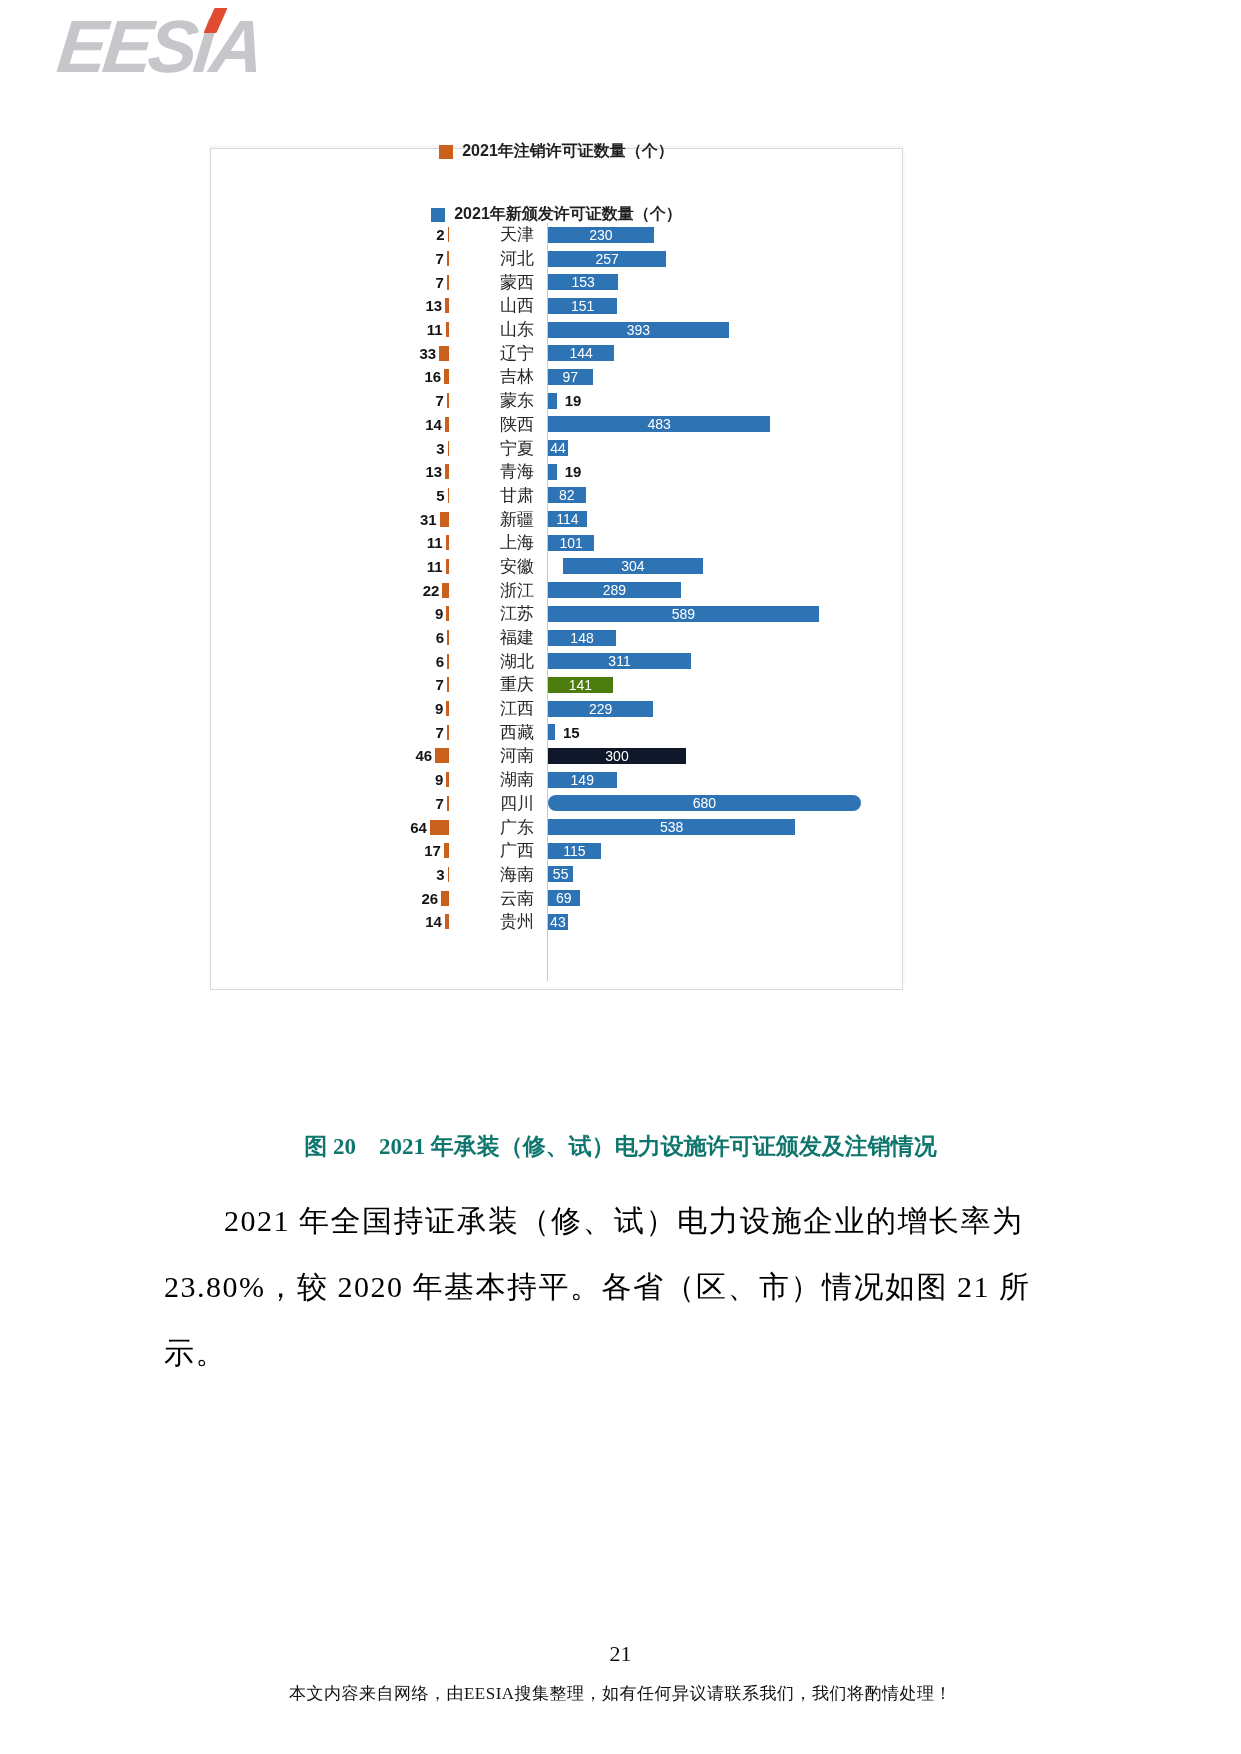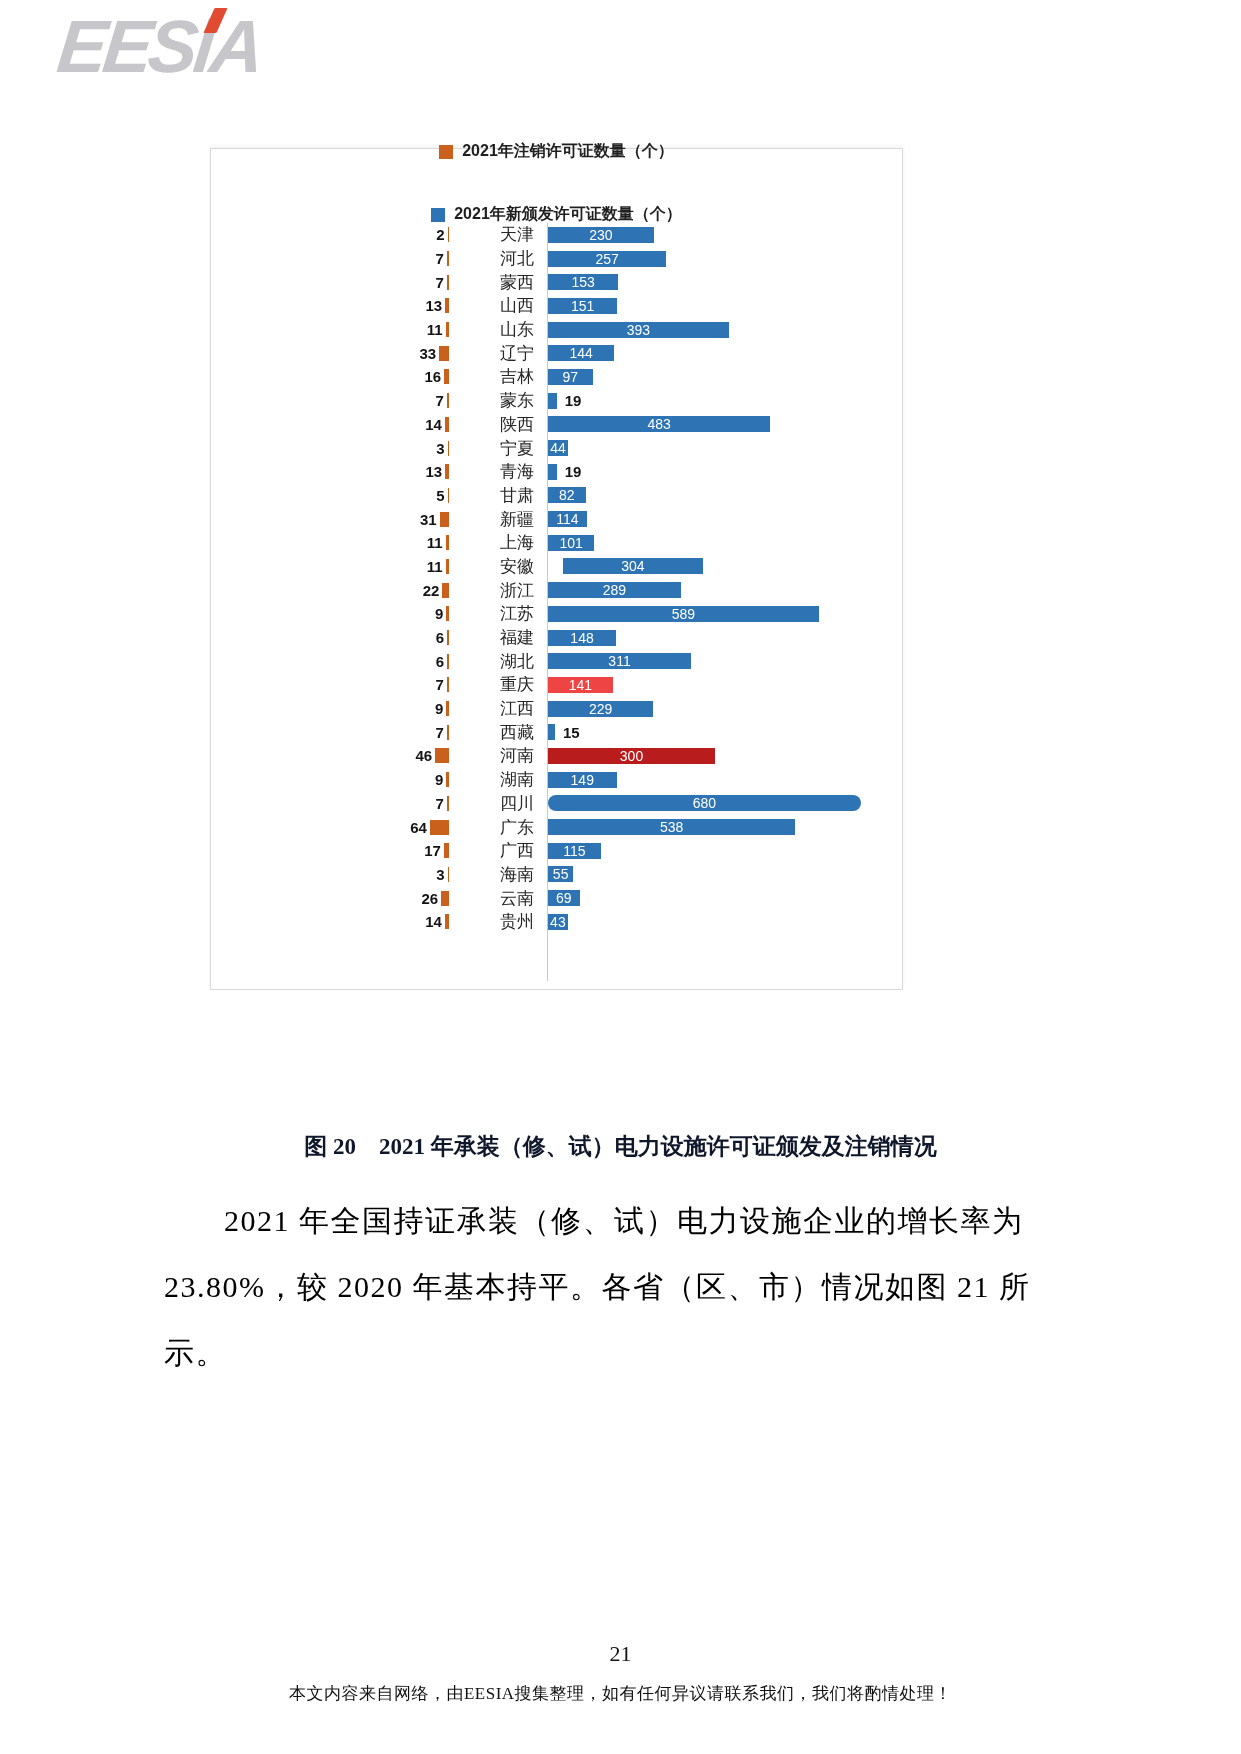--- a/index.html
+++ b/index.html
@@ -54,21 +54,21 @@
     position:absolute; left:0; top:0; width:100%; height:100%;
     display:flex; align-items:center; justify-content:center;
     color:#ffffff; font-size:14px;
   }
   .out-label { margin-left:8px; font-size:15px; font-weight:600; color:#141414; }
 
   
   .caption {
     position:absolute; left:0; top:1131px; width:100%;
     text-align:center; font-family:"Liberation Serif", serif;
-    font-weight:bold; font-size:23px; color:#0f172a;
+    font-weight:bold; font-size:23px; color:#0f766e;
   }
   .paragraph {
     position:absolute; left:164px; top:1188px; width:915px;
     font-family:"Liberation Serif", serif; font-size:30px; color:#000;
     line-height:66px; letter-spacing:1.5px; text-align:left;
     text-indent:60px;
   }
   .page-number {
     position:absolute; left:0; top:1641px; width:100%;
     text-align:center; font-family:"Liberation Serif", serif;
@@ -347,21 +347,21 @@
         </div>
       </div>
       <div class="chart-row">
         <div class="row-left">
           <span class="cancel-num">7</span>
           <div class="cancel-bar" style="width: 2.1px; background: rgb(201, 97, 29);"></div>
         </div>
         <div class="row-prov">重庆</div>
         <div class="row-gap"></div>
         <div class="row-barzone">
-          <div class="issue-bar" style="width: 64.86px; background: #ef4444;">
+          <div class="issue-bar" style="width: 64.86px; background: #4d7c0f;">
             <span class="in-label">141</span>
           </div>
         </div>
       </div>
       <div class="chart-row">
         <div class="row-left">
           <span class="cancel-num">9</span>
           <div class="cancel-bar" style="width: 2.7px; background: rgb(201, 97, 29);"></div>
         </div>
         <div class="row-prov">江西</div>
@@ -385,21 +385,21 @@
         </div>
       </div>
       <div class="chart-row">
         <div class="row-left">
           <span class="cancel-num">46</span>
           <div class="cancel-bar" style="width: 13.8px; background: rgb(201, 97, 29);"></div>
         </div>
         <div class="row-prov">河南</div>
         <div class="row-gap"></div>
         <div class="row-barzone">
-          <div class="issue-bar" style="width: 167px; background: #b91c1c;">
+          <div class="issue-bar" style="width: 138px; background: #0f172a;">
             <span class="in-label">300</span>
           </div>
         </div>
       </div>
       <div class="chart-row">
         <div class="row-left">
           <span class="cancel-num">9</span>
           <div class="cancel-bar" style="width: 2.7px; background: rgb(201, 97, 29);"></div>
         </div>
         <div class="row-prov">湖南</div>

